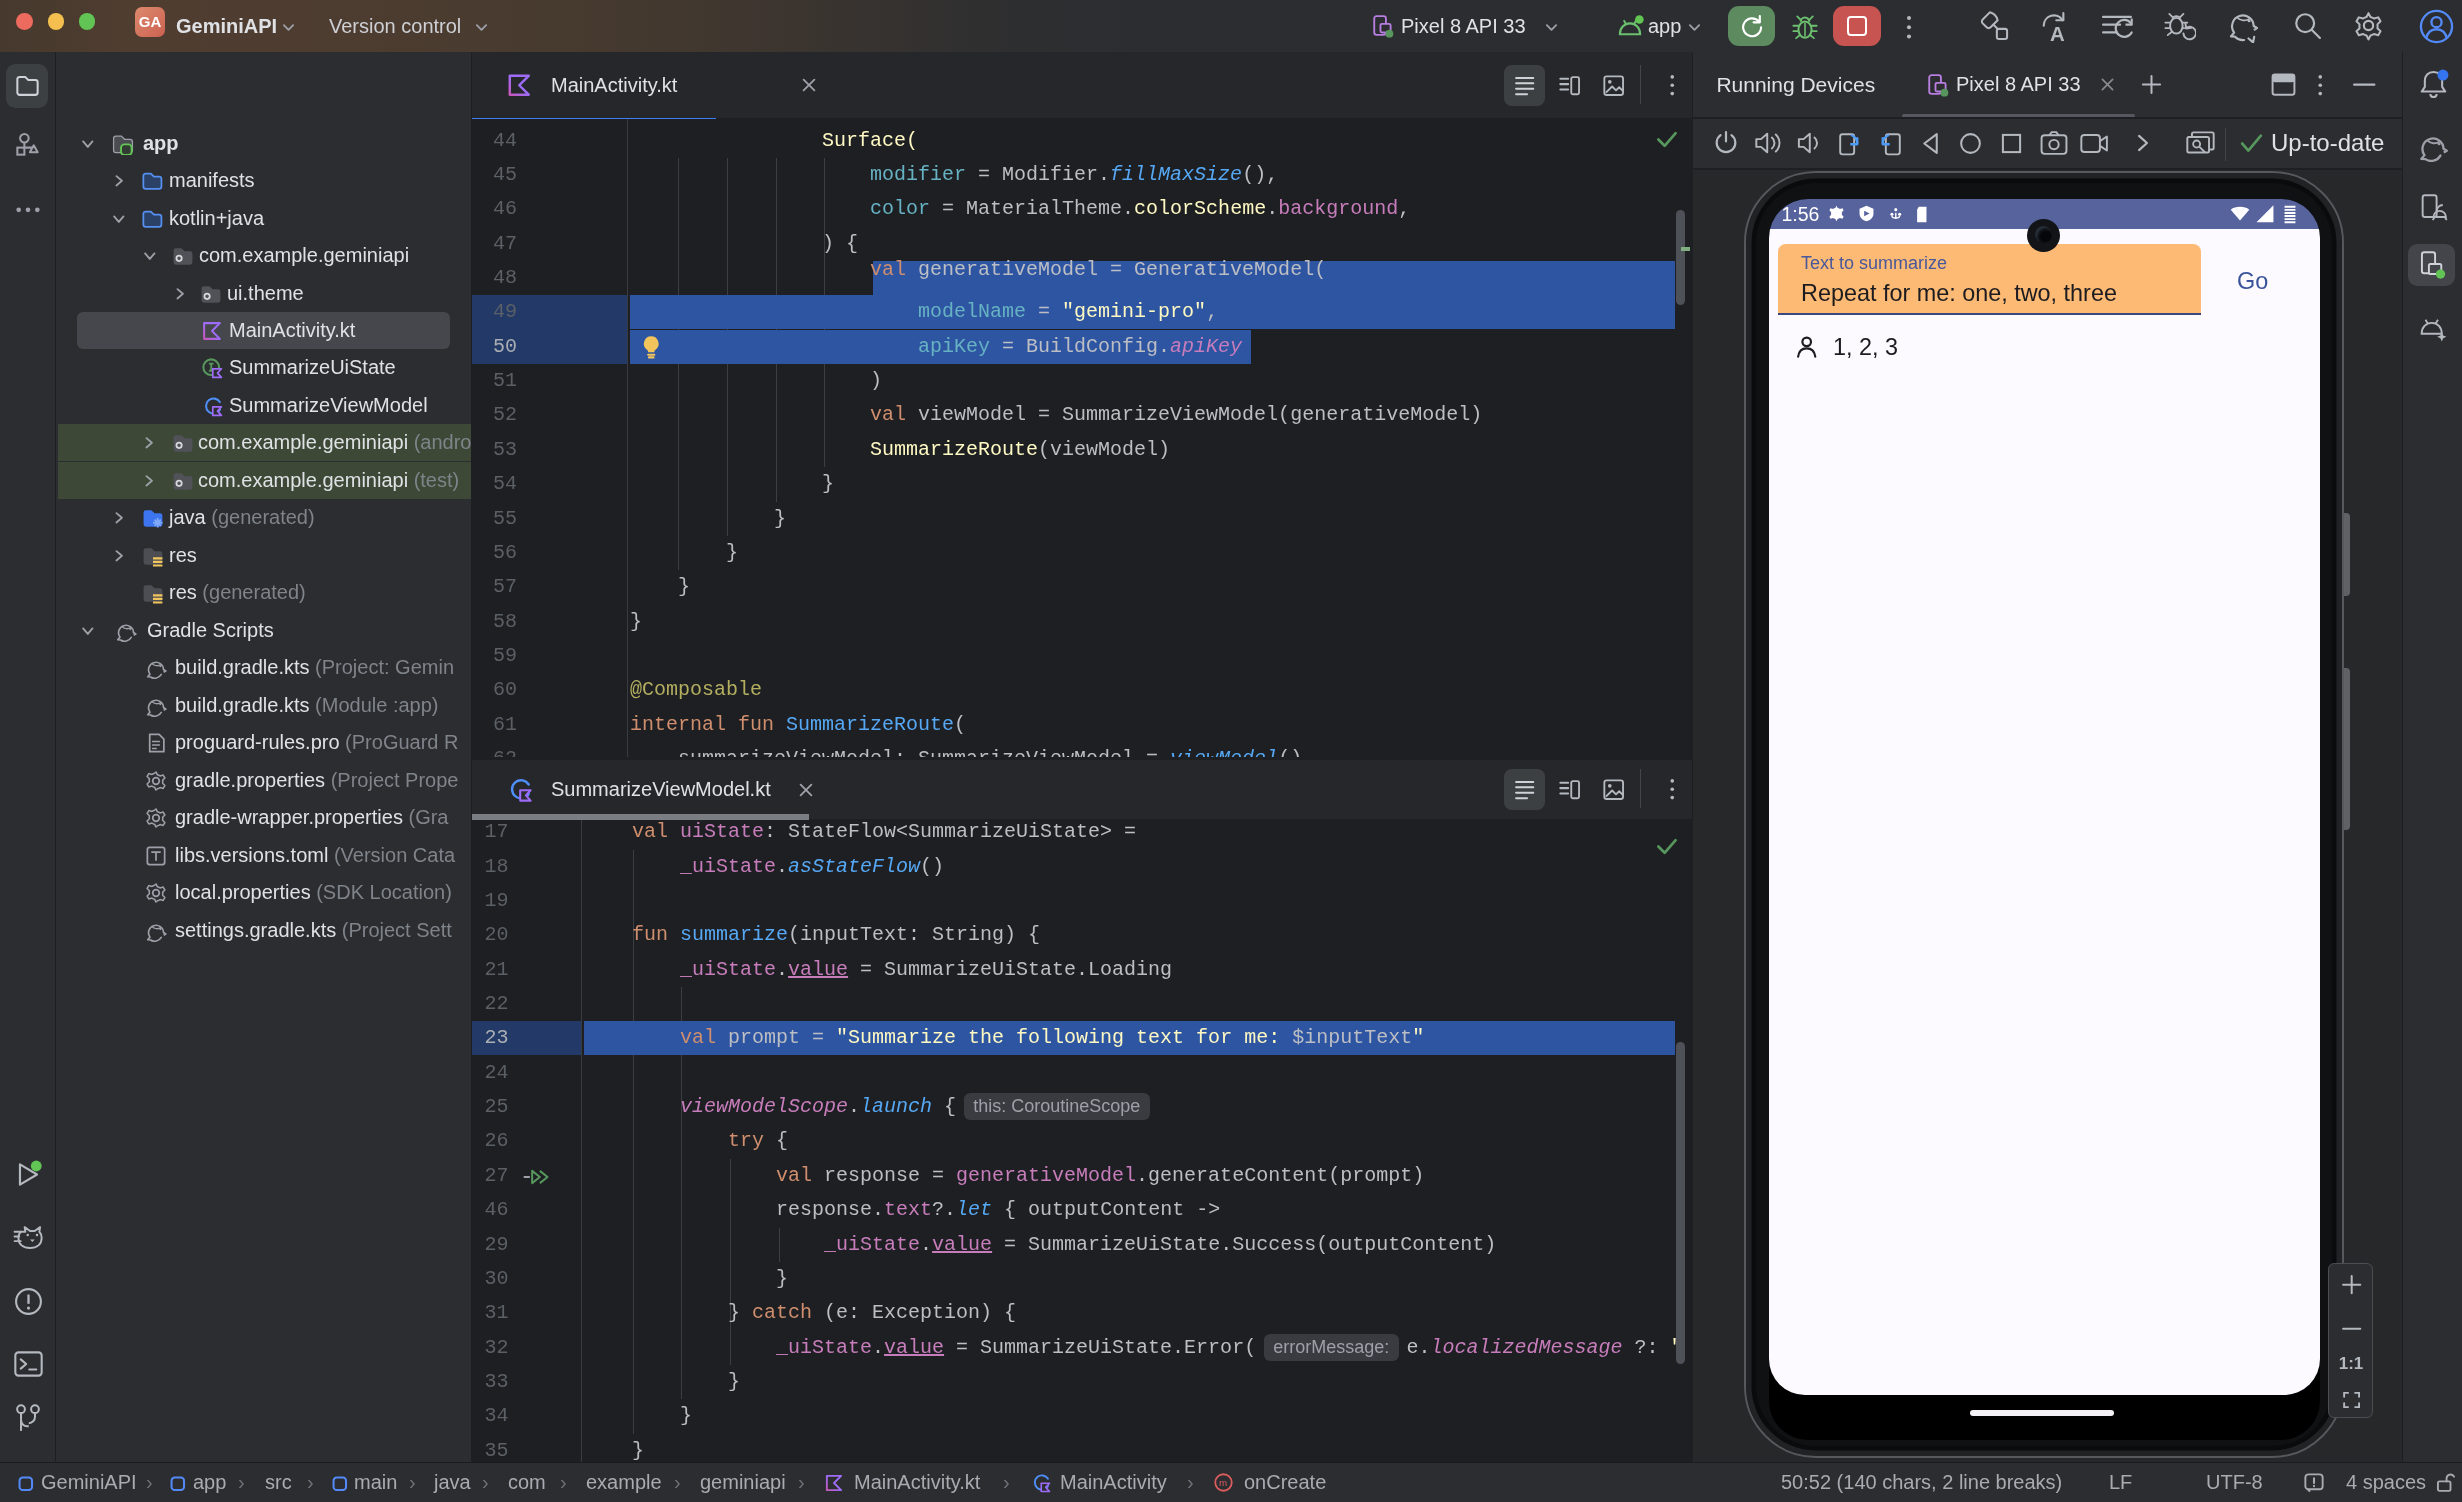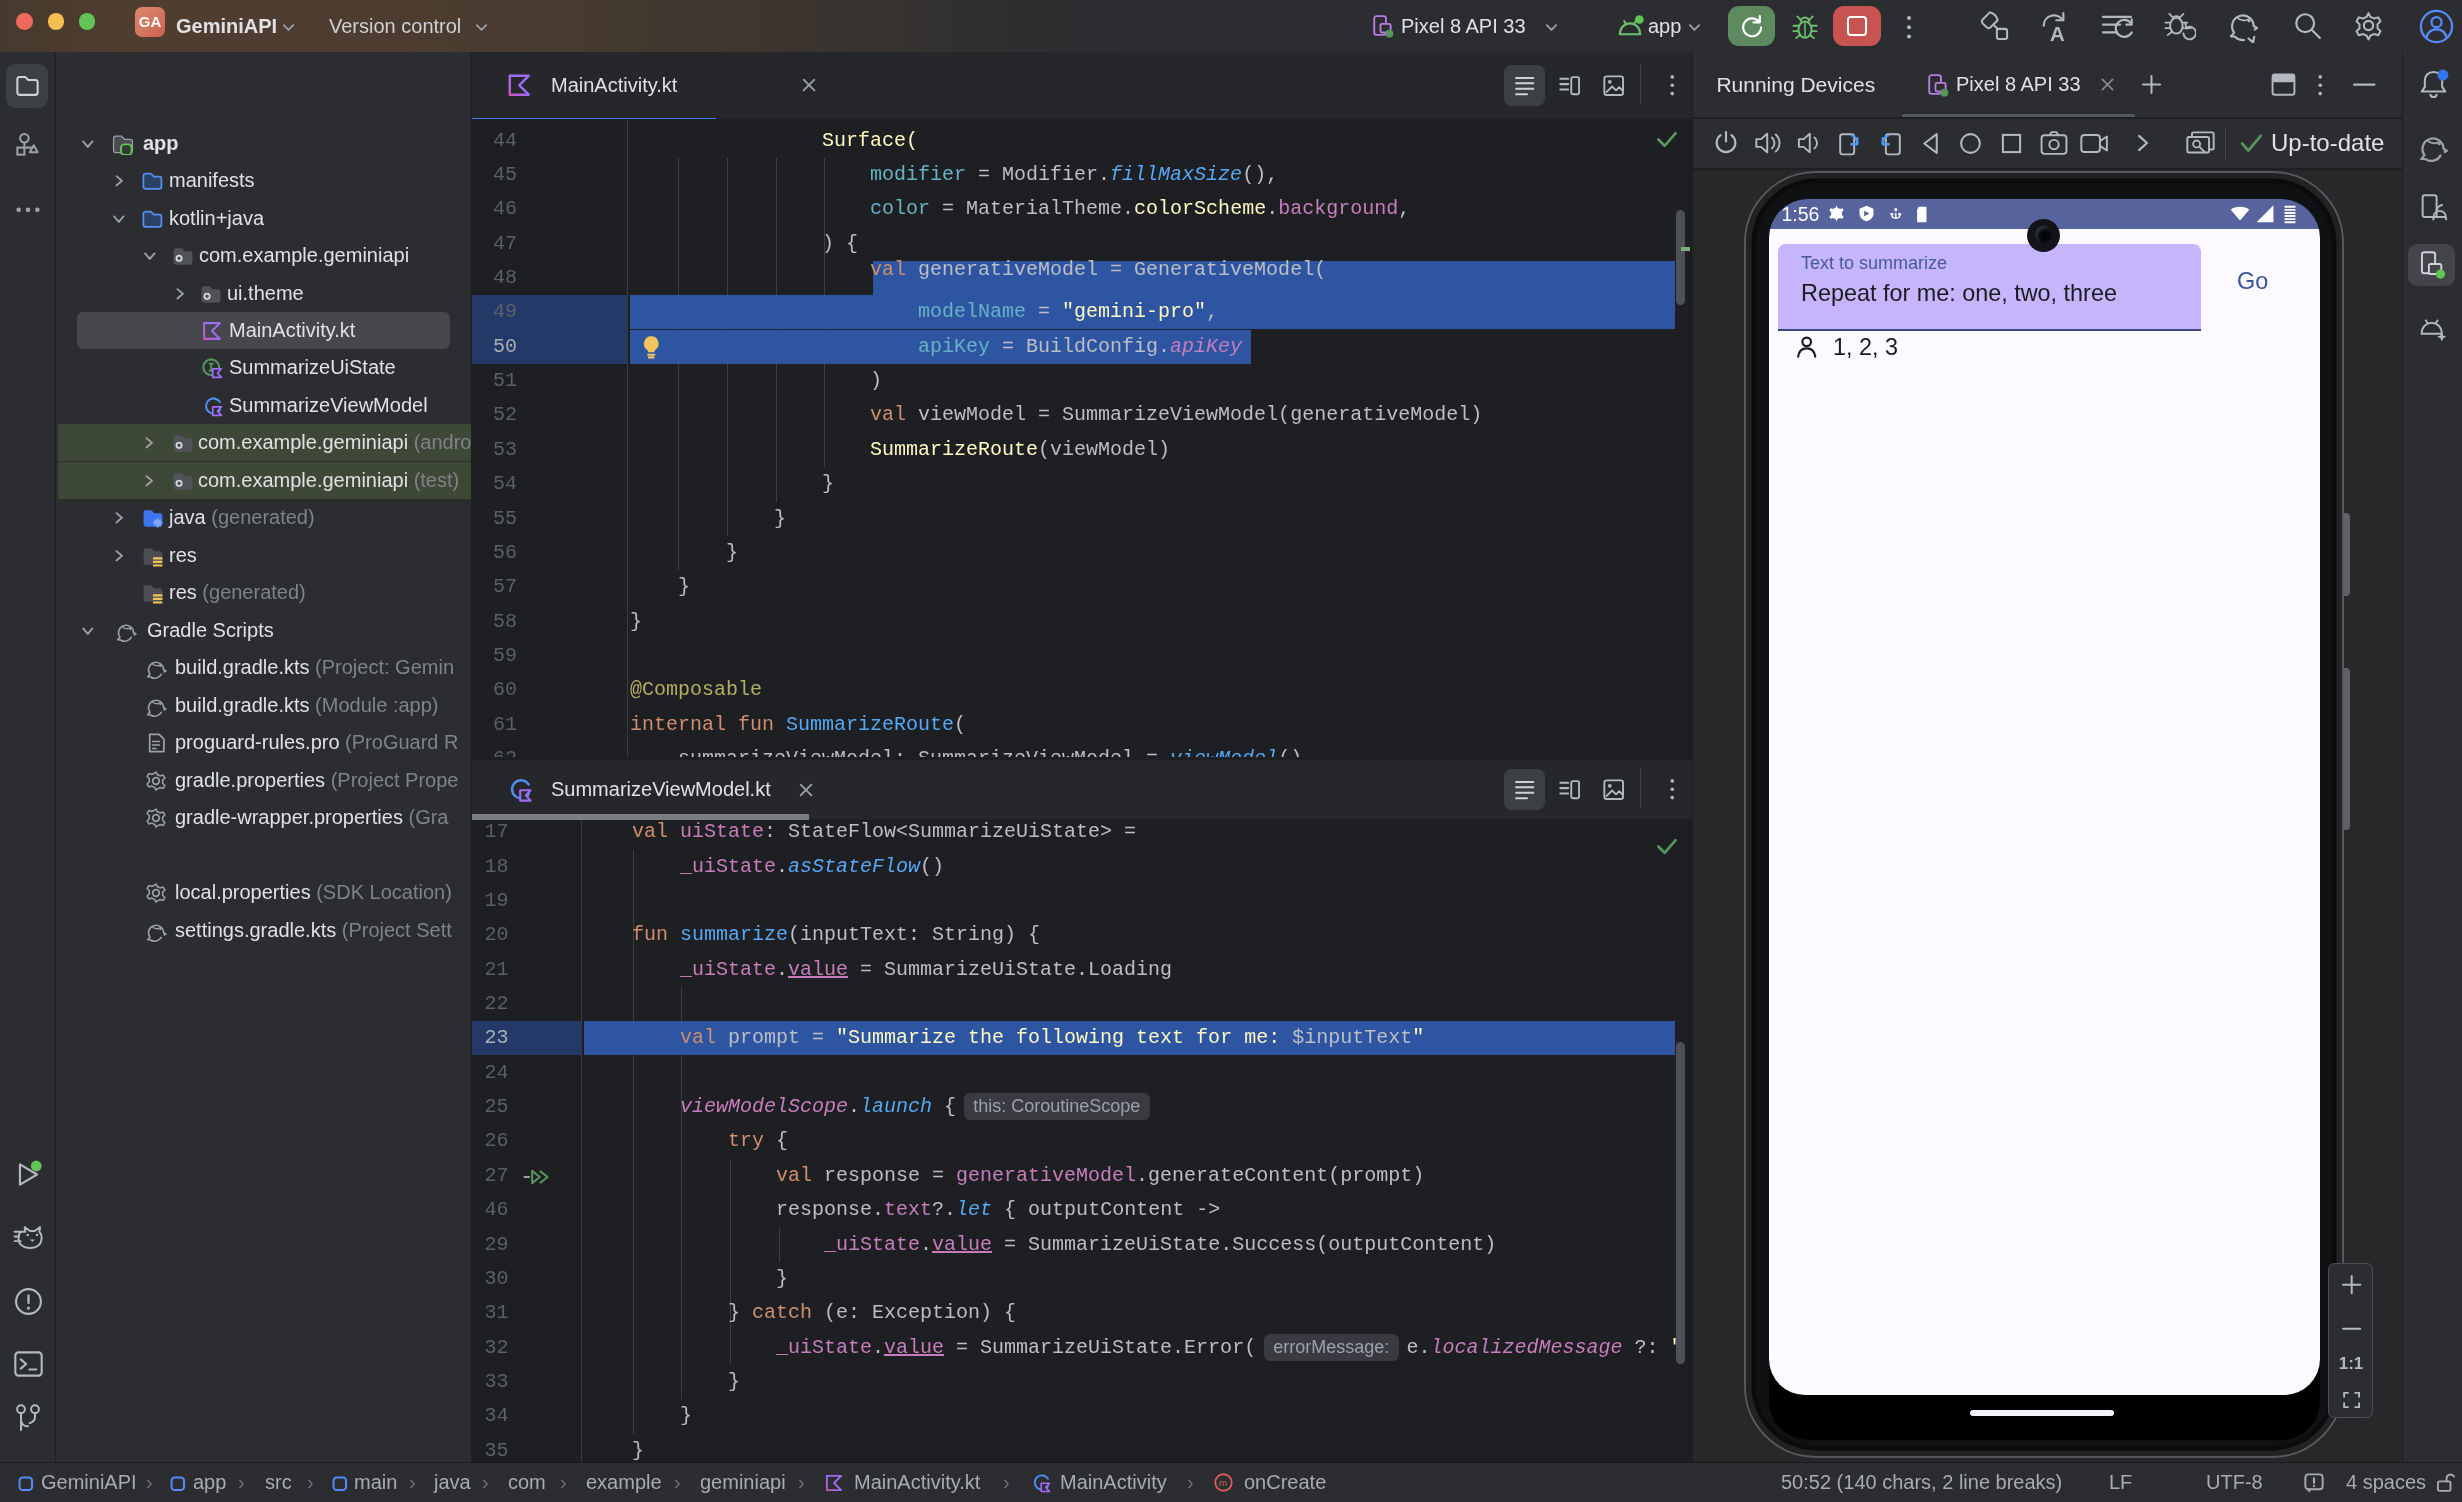--- a/index.html
+++ b/index.html
@@ -404,20 +404,26 @@
           <use href="#gI"></use>
         </svg>
         <span style="position:absolute;left:119px">gradle.properties <span class="sub">(Project Prope</span></span>
       </div>
 <div class="trow" style="top:747px">
         <svg class="ticon" style="left:89px" viewBox="0 0 28 28" width="22" height="22">
           <use href="#gI"></use>
         </svg>
         <span style="position:absolute;left:119px">gradle-wrapper.properties <span class="sub">(Gra</span></span>
       </div>
+<div class="trow" style="top:785px">
+        <svg class="ticon" style="left:89px" viewBox="0 0 28 28" width="22" height="22">
+          <use href="#tI"></use>
+        </svg>
+        <span style="position:absolute;left:119px">libs.versions.toml <span class="sub">(Version Cata</span></span>
+      </div>
 <div class="trow" style="top:822px">
         <svg class="ticon" style="left:89px" viewBox="0 0 28 28" width="22" height="22">
           <use href="#gI"></use>
         </svg>
         <span style="position:absolute;left:119px">local.properties <span class="sub">(SDK Location)</span></span>
       </div>
 <div class="trow" style="top:860px">
         <svg class="ticon" style="left:89px" viewBox="0 0 28 28" width="22" height="22">
           <use href="#eI"></use>
         </svg>
@@ -705,21 +711,21 @@
           <path d="M14 20 L2 6 a16 11 0 0 1 24 0 z" fill="#fff"></path>
         </svg>
   <svg class="abs" style="left:486px;top:5.5px" width="20" height="19" viewBox="0 0 26 24">
           <path d="M24 0 v22 H2 z" fill="#fff"></path>
         </svg>
   <svg class="abs" style="left:514px;top:5.5px" width="14" height="19" viewBox="0 0 18 24">
           <path d="M2 2h14M2 6h14M2 10h14M2 14h14M2 18h14M2 22h14" stroke="#fff" stroke-width="2.4"></path>
         </svg>
  </div>
  <div id="appcontent">
-  <div class="abs" style="left:9.4px;top:15px;width:423px;height:87px;background:#c4b5fd;border-radius:7.8px 7.8px 0 0;border-bottom:2.3px solid #39497f">
+  <div class="abs" style="left:9.4px;top:15px;width:423px;height:71px;background:#fdba74;border-radius:7.8px 7.8px 0 0;border-bottom:2.3px solid #39497f">
     <div class="abs" style="left:22.6px;top:9.4px;font-size:18px;color:#49589a">Text to summarize</div>
     <div class="abs" style="left:22.6px;top:36px;font-size:23.4px;color:#1c1b1f">Repeat for me: one, two, three</div>
   </div>
   <div class="abs" style="left:468px;top:39px;font-size:23.4px;font-weight:normal;color:#39539b">Go</div>
   <svg class="abs" style="left:26px;top:105px" width="23.4" height="25" viewBox="0 0 30 32">
           <circle cx="15" cy="10" r="5.5" fill="none" stroke="#1c1b1f" stroke-width="2.8"></circle>
           <path d="M4 29 c1 -7 5 -10.5 11 -10.5 s10 3.5 11 10.5" fill="none" stroke="#1c1b1f" stroke-width="2.8" stroke-linecap="round"></path>
         </svg>
   <div class="abs" style="left:64px;top:105px;font-size:23.4px;color:#1c1b1f">1, 2, 3</div>
  </div>

